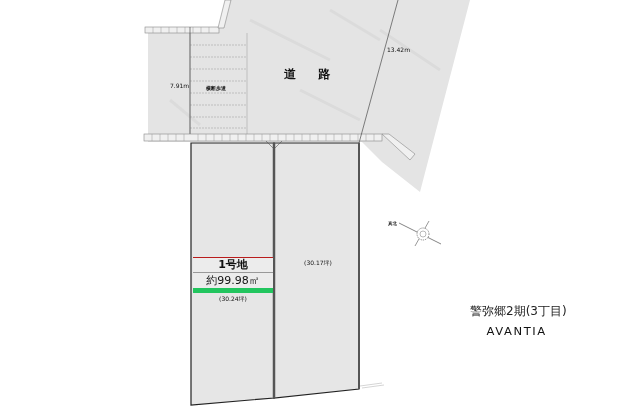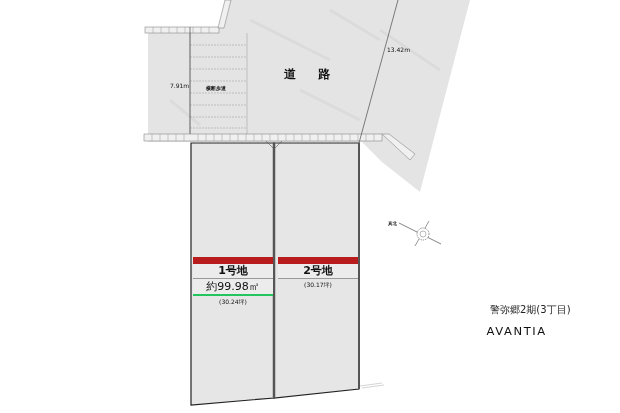--- a/index.html
+++ b/index.html
@@ -5,26 +5,26 @@
     html, body { margin: 0; padding: 0; background: #ffffff; }
     body { width: 620px; height: 413px; position: relative; overflow: hidden; font-family: "DejaVu Sans", sans-serif; }
     #plan { position: absolute; left: 0; top: 0; width: 620px; height: 413px; }
     .lbl { position: absolute; color: #111; white-space: nowrap; }
     .road-label { left: 284px; top: 66px; font-size: 12px; font-weight: bold; letter-spacing: 9px; }
     .dim-left { left: 170px; top: 82px; font-size: 6px; }
     .dim-right { left: 387px; top: 46px; font-size: 6px; }
     .crosswalk-label { left: 206px; top: 85px; font-size: 5px; font-weight: bold; }
     .north-label { left: 388px; top: 221px; font-size: 4.5px; font-weight: bold; }
     .lot-box { position: absolute; width: 80px; text-align: center; }
-    .lot-name { height: 14px; line-height: 14px; font-size: 11px; font-weight: bold; color: #111; border-top: 7px solid #b91c1c; border-bottom: 1px solid #999; background: #ececec; }
-    .lot-area { height: 15px; line-height: 15px; font-size: 11px; color: #111; border-bottom: 2px solid #22c55e; background: #ececec; }
+    .lot-name { height: 14px; line-height: 14px; font-size: 11px; font-weight: bold; color: #111; border-top: 1px solid #b91c1c; border-bottom: 1px solid #999; background: #ececec; }
+    .lot-area { height: 15px; line-height: 15px; font-size: 11px; color: #111; border-bottom: 5px solid #22c55e; background: #ececec; }
     .lot-tsubo { font-size: 6px; color: #111; margin-top: 2px; }
     #lot1-box { left: 193px; top: 257px; }
     #lot2-box { left: 278px; top: 257px; }
-    .project-name { left: 490px; top: 303px; font-size: 10px; color: #222; }
+    .project-name { left: 470px; top: 303px; font-size: 12px; color: #222; }
     .brand { left: 488px; top: 325px; font-size: 11px; color: #111; letter-spacing: 1.5px; font-weight: normal; transform: scaleX(1.05); }
   </style>
 </head>
 <body>
 
 <svg id="plan" viewBox="0 0 620 413" xmlns="http://www.w3.org/2000/svg">
 
   <g>
     <polygon points="148,28 218,28 226,0 470,0 420,192 382,162 362,142 148,142" fill="#e4e4e4"></polygon>
 
@@ -133,18 +133,17 @@
 <div class="lbl crosswalk-label">横断歩道</div>
 <div class="lbl north-label">真北</div>
 
 <div class="lot-box" id="lot1-box">
   <div class="lot-name">1号地</div>
   <div class="lot-area">約99.98㎡</div>
   <div class="lot-tsubo">(30.24坪)</div>
 </div>
 
 <div class="lot-box" id="lot2-box">
-  <div class="lot-name">2号地</div>
   <div class="lot-tsubo">(30.17坪)</div>
 </div>
 
 <div class="lbl project-name">警弥郷2期(3丁目)</div>
 <div class="lbl brand">AVANTIA</div>
 
 </body></html>

